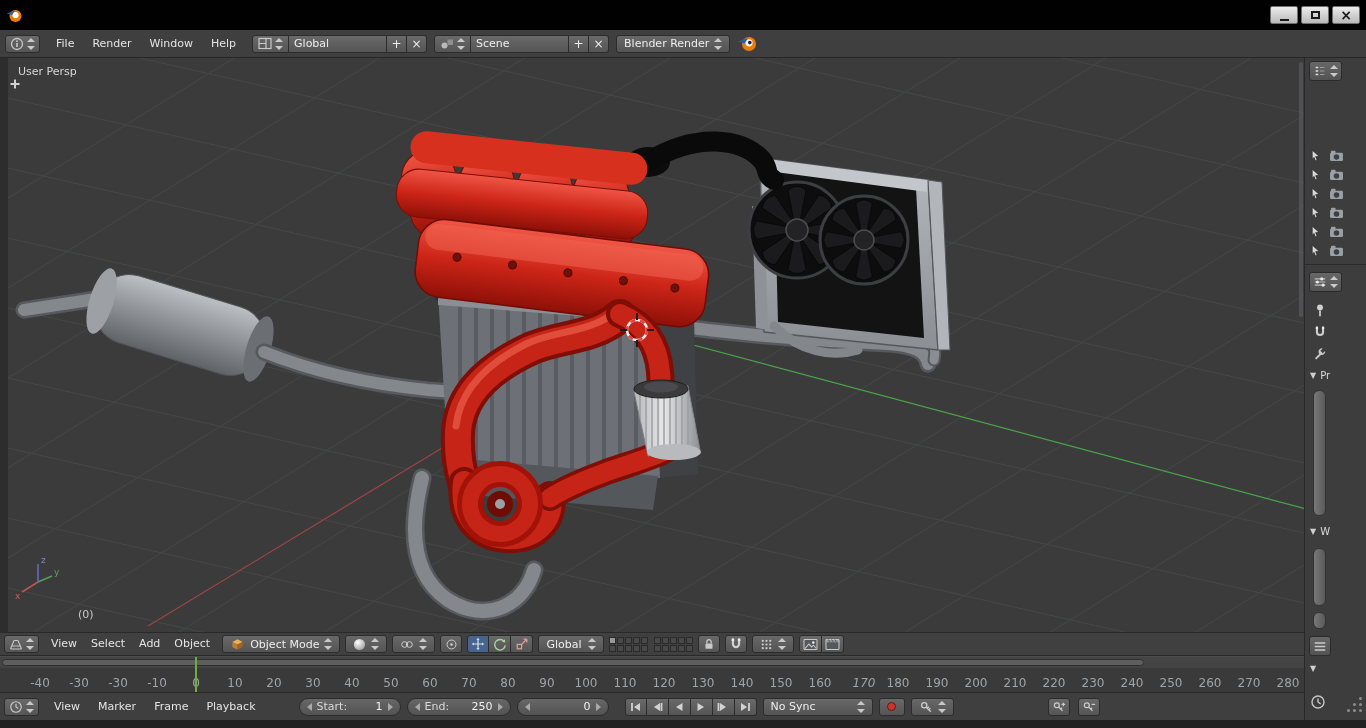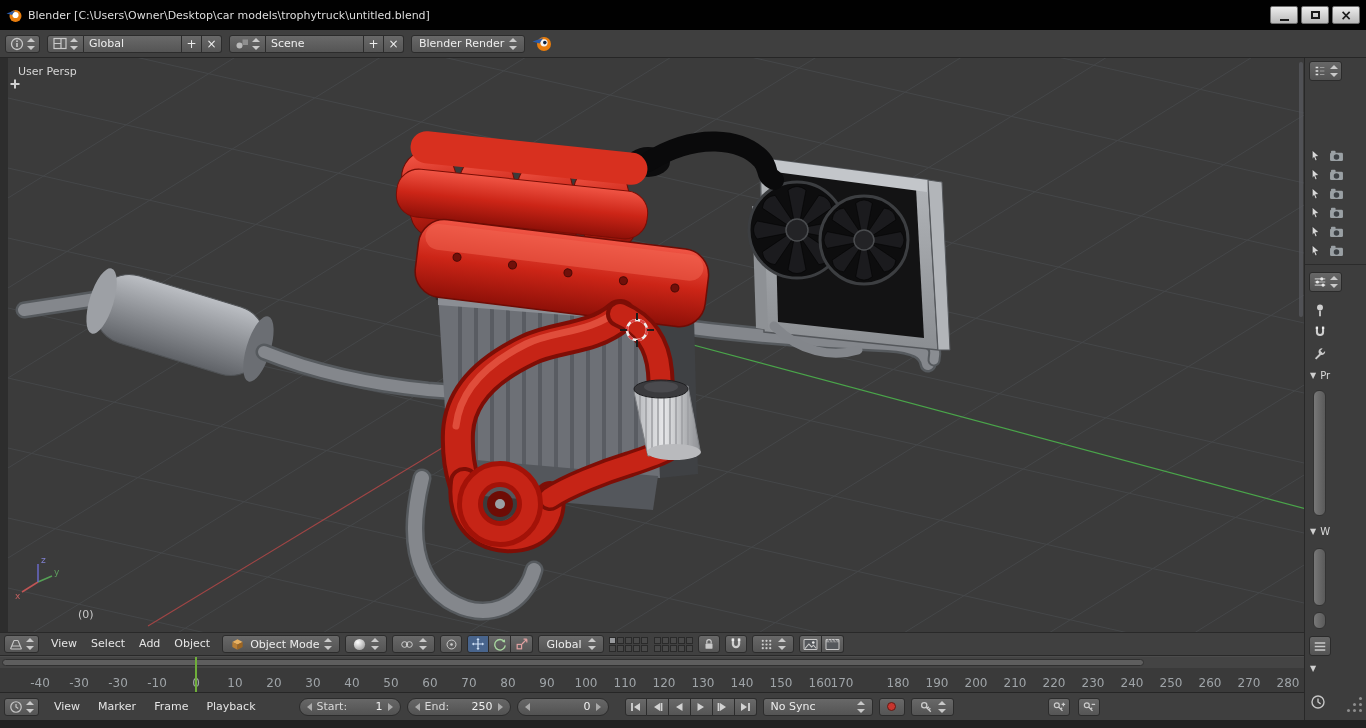--- a/index.html
+++ b/index.html
@@ -87,21 +87,20 @@
 </style>
 </head>
 <body>
 
 <div class="titlebar">
   <svg width="16" height="16" viewBox="0 0 16 16">
     <circle cx="9.5" cy="9" r="6" fill="#e87d0d"></circle>
     <circle cx="9.5" cy="8" r="3.1" fill="#fff"></circle>
     <path d="M0.5 6.5 L9 3.5 L6 8 Z" fill="#2a5caa"></path>
   </svg>
-  <span class="title-text">Blender [C:\Users\Owner\Desktop\car models\trophytruck\untitled.blend]</span>
   <div class="win-controls">
     <div class="win-btn">
         <span class="glyph-min"></span>
       </div>
     <div class="win-btn">
         <span class="glyph-max"></span>
       </div>
     <div class="win-btn">
         <span class="glyph-close">×</span>
       </div>
@@ -109,20 +108,26 @@
 </div>
 
 <div class="info-header">
   <div class="btn">
     <svg width="14" height="14" viewBox="0 0 14 14">
       <circle cx="7" cy="7" r="5.5" fill="none" stroke="#c8c8c8" stroke-width="1.3"></circle>
       <rect x="6.2" y="6" width="1.6" height="4" fill="#c8c8c8"></rect>
       <rect x="6.2" y="3.4" width="1.6" height="1.6" fill="#c8c8c8"></rect>
     </svg>
     <span class="arrows"></span>
+  </div>
+  <div class="menubar">
+    <span class="menu">File</span>
+    <span class="menu">Render</span>
+    <span class="menu">Window</span>
+    <span class="menu">Help</span>
   </div>
 
   <div class="widget-group">
     <div class="seg">
       <svg width="14" height="13" viewBox="0 0 14 13">
         <rect x="1" y="1.5" width="12" height="10" fill="none" stroke="#c9c9c9" stroke-width="1.2"></rect>
         <path d="M8 1.5 V11.5 M1 6.5 H8" stroke="#c9c9c9" stroke-width="1.2"></path>
       </svg>
       <span class="arrows"></span>
     </div>
@@ -662,21 +667,21 @@
       <span class="tick" style="left: 469px;">70</span>
       <span class="tick" style="left: 508px;">80</span>
       <span class="tick" style="left: 547px;">90</span>
       <span class="tick" style="left: 586px;">100</span>
       <span class="tick" style="left: 625px;">110</span>
       <span class="tick" style="left: 664px;">120</span>
       <span class="tick" style="left: 703px;">130</span>
       <span class="tick" style="left: 742px;">140</span>
       <span class="tick" style="left: 781px;">150</span>
       <span class="tick" style="left: 820px;">160</span>
-      <span class="tick" style="left: 842px;">170</span>
+      <span class="tick" style="left: 864px; font-style: italic;">170</span>
       <span class="tick" style="left: 898px;">180</span>
       <span class="tick" style="left: 937px;">190</span>
       <span class="tick" style="left: 976px;">200</span>
       <span class="tick" style="left: 1015px;">210</span>
       <span class="tick" style="left: 1054px;">220</span>
       <span class="tick" style="left: 1093px;">230</span>
       <span class="tick" style="left: 1132px;">240</span>
       <span class="tick" style="left: 1171px;">250</span>
       <span class="tick" style="left: 1210px;">260</span>
       <span class="tick" style="left: 1249px;">270</span>

